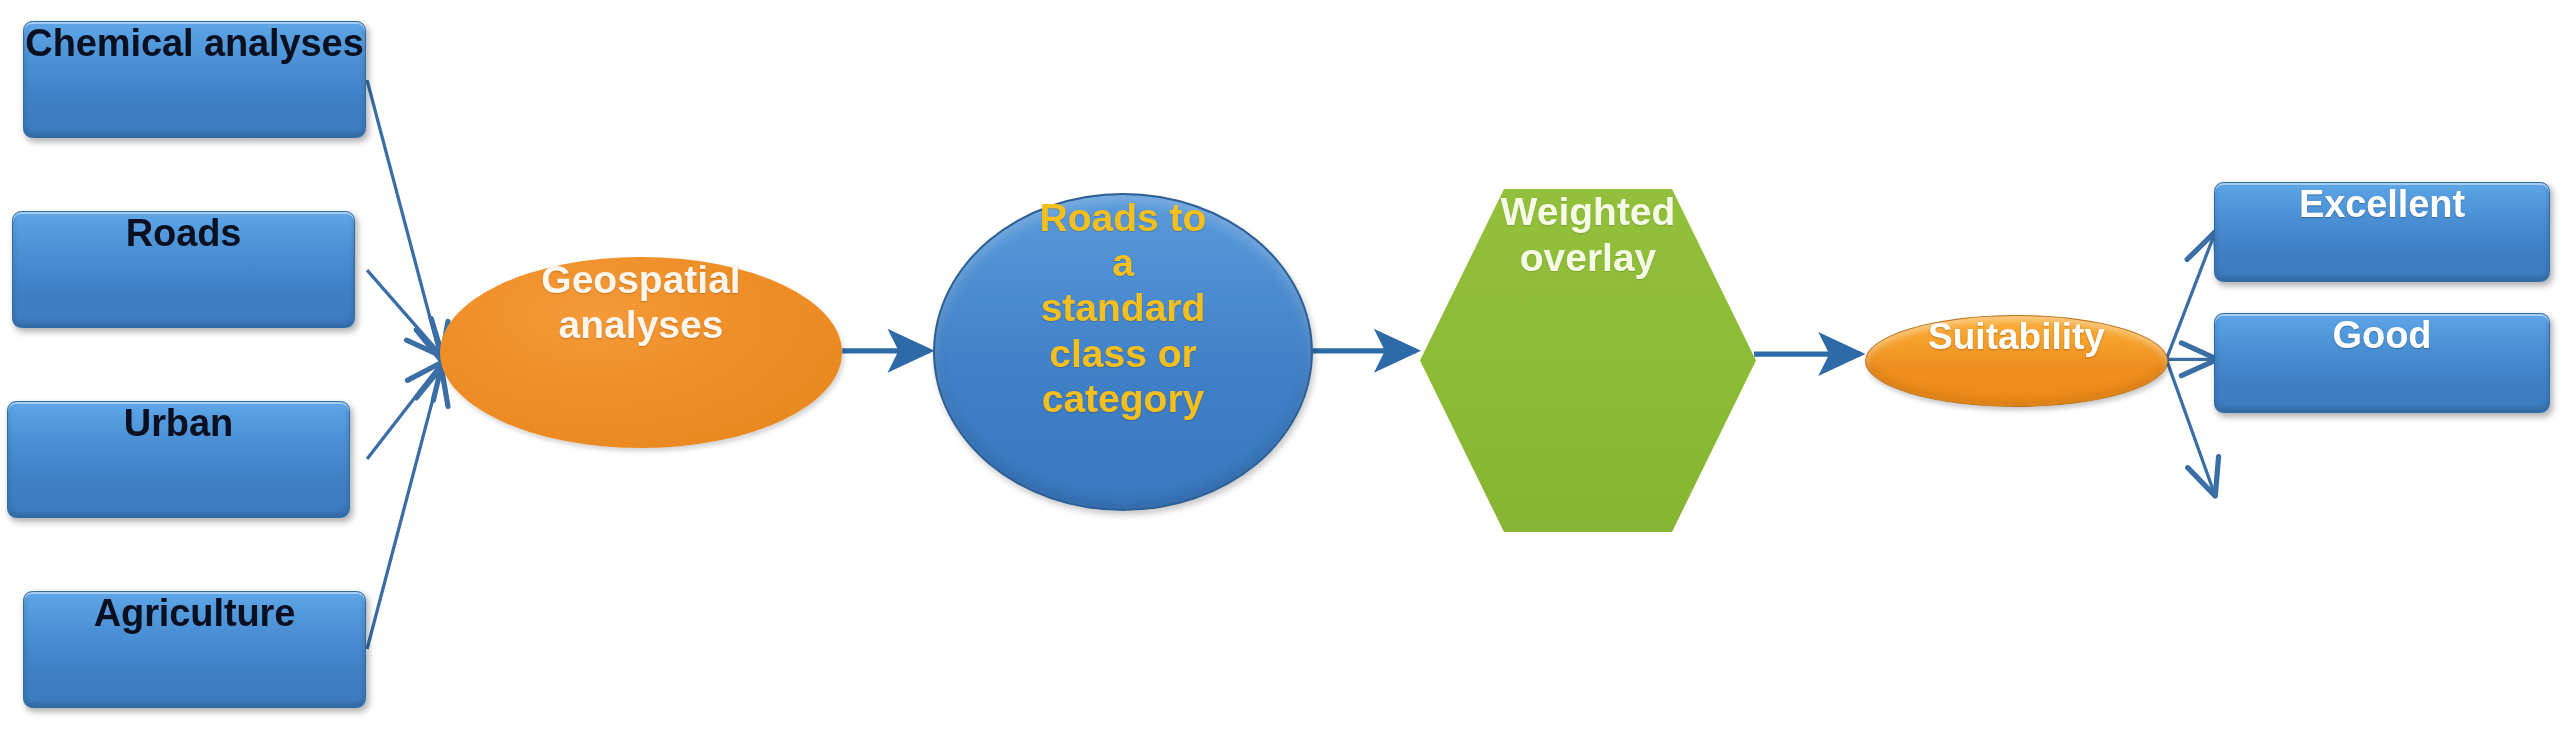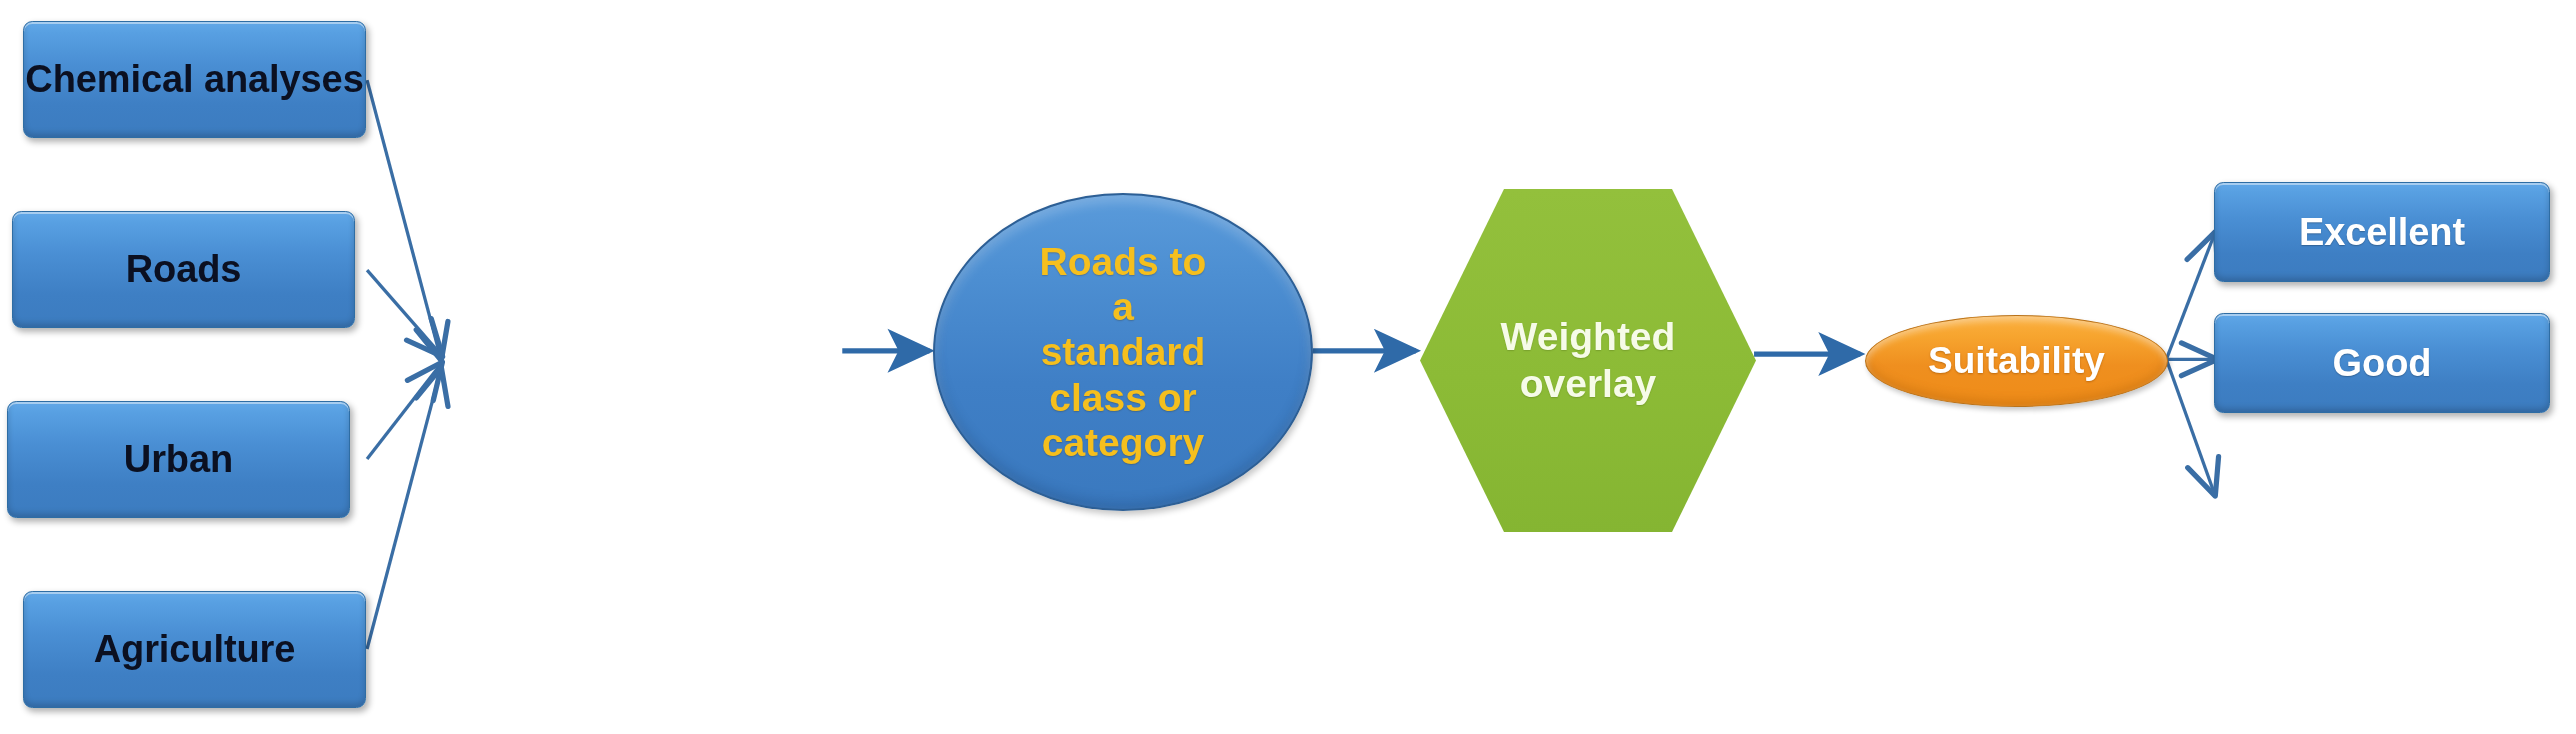--- a/index.html
+++ b/index.html
@@ -21,21 +21,21 @@
     left: 0; top: 0;
     width: 2576px;
     height: 735px;
     z-index: 1;
     pointer-events: none;
   }
   .node {
     position: absolute;
     z-index: 2;
     display: flex;
-    align-items: center;
+    align-items: flex-start;
     justify-content: center;
     text-align: center;
     box-sizing: border-box;
   }
 
   
   .rectbox {
     border-radius: 9.2px;
     background:
       linear-gradient(to bottom,
@@ -171,20 +171,23 @@
   </div>
 
   <div class="node rectbox dark-text" style="left:7px; top:401px; width:343px; height:117px;">
     <span class="label" style="font-size:38px;">Urban</span>
   </div>
 
   <div class="node rectbox dark-text" style="left:23px; top:591px; width:343px; height:117px;">
     <span class="label" style="font-size:38px;">Agriculture</span>
   </div>
 
+  <div class="node ellipse ellipse-orange-flat" style="left:440px; top:257px; width:402px; height:191px;">
+    <span class="label" style="font-size:39px; max-width:236px;">Geospatial analyses</span>
+  </div>
 
   <div class="node ellipse ellipse-blue" style="left:933px; top:193px; width:380px; height:318px;">
     <span class="label" style="font-size:39px; max-width:197px;">Roads to a standard class or category</span>
   </div>
 
   <div class="node hexagon" style="left:1420px; top:189px; width:336px; height:343px;">
     <span class="label" style="font-size:39px; max-width:184px;">Weighted overlay</span>
   </div>
 
   <div class="node ellipse ellipse-orange-gloss" style="left:1865px; top:315px; width:303px; height:92px;">

